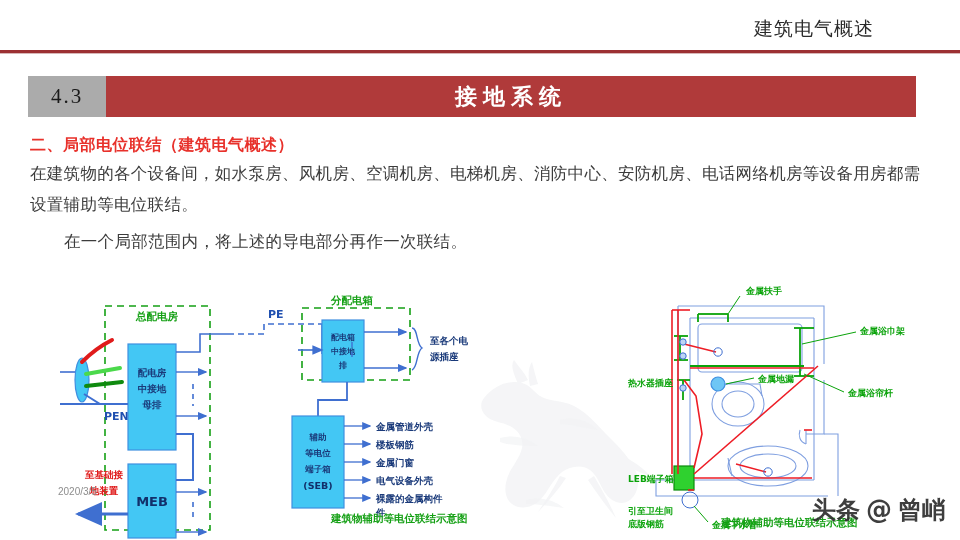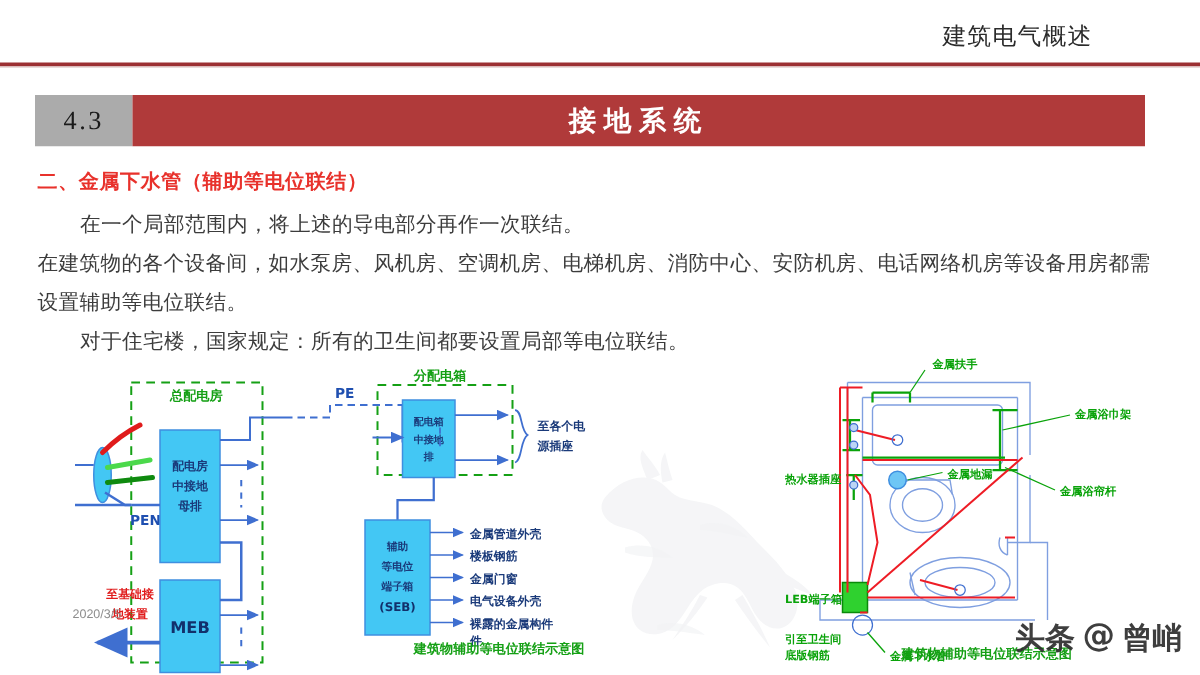--- a/index.html
+++ b/index.html
@@ -117,24 +117,23 @@
   <div class="hdr-title">建筑电气概述</div>
   <div class="hdr-rule"></div>
   <div class="hdr-rule2"></div>
 
   <div class="bar">
     <div class="bar-num">4.3</div>
     <div class="bar-main">接地系统</div>
   </div>
 
   <div class="txt">
-    <div class="t-head">二、金属下水管（辅助等电位联结）</div>
+    <div class="t-head">二、局部电位联结（建筑电气概述）</div>
+    <div class="t-p">在建筑物的各个设备间，如水泵房、风机房、空调机房、电梯机房、消防中心、安防机房、电话网络机房等设备用房都需设置辅助等电位联结。</div>
     <div class="t-p t-indent" style="margin-top:6px;">在一个局部范围内，将上述的导电部分再作一次联结。</div>
-    <div class="t-p">在建筑物的各个设备间，如水泵房、风机房、空调机房、电梯机房、消防中心、安防机房、电话网络机房等设备用房都需设置辅助等电位联结。</div>
-    <div class="t-p t-indent">对于住宅楼，国家规定：所有的卫生间都要设置局部等电位联结。</div>
   </div>
 
   <div class="dg" style="left:60px;top:292px;">
     <svg width="420" height="248" viewBox="0 0 420 248" xmlns="http://www.w3.org/2000/svg">
       <defs>
         <marker id="ar" markerWidth="7" markerHeight="7" refX="6" refY="3" orient="auto">
           <path d="M0,0 L7,3 L0,6 Z" fill="#3f6fd0"></path>
         </marker>
         <marker id="arR" markerWidth="9" markerHeight="9" refX="8" refY="4" orient="auto">
           <path d="M0,0 L9,4 L0,8 Z" fill="#3f6fd0"></path>

